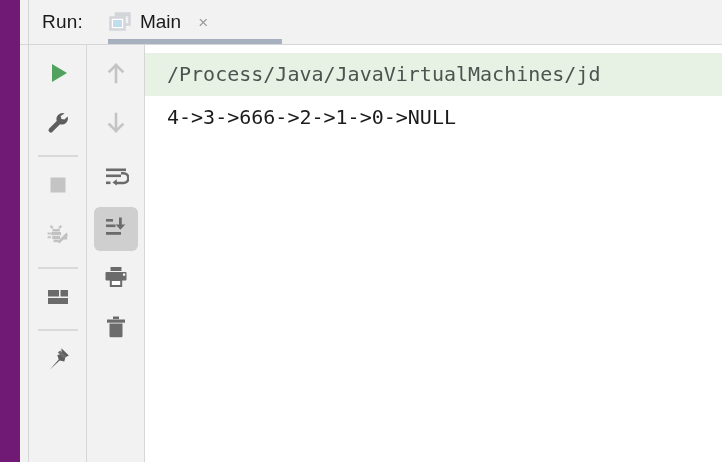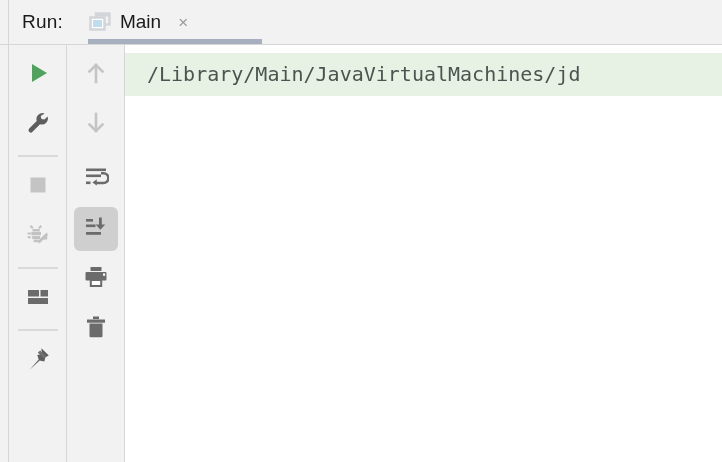--- a/index.html
+++ b/index.html
@@ -14,20 +14,21 @@
     overflow: hidden;
     position: relative;
   }
 
   #app {
     position: absolute;
     inset: 0;
     display: flex;
     flex-direction: column;
     background: #701a75;
+    padding-left: 20px;
   }
 
   
   .tabbar {
     position: relative;
     height: 45px;
     min-height: 45px;
     background: #f2f2f2;
     display: flex;
     align-items: center;
@@ -330,18 +331,19 @@
           <svg width="26" height="26" viewBox="0 0 26 26">
             <rect x="10" y="2.5" width="6" height="2.6" fill="#6b6b6b"></rect>
             <rect x="4" y="5.5" width="18" height="3.2" fill="#6b6b6b"></rect>
             <path d="M6.5 9.5h13v12.5a1.2 1.2 0 0 1-1.2 1.2H7.7a1.2 1.2 0 0 1-1.2-1.2z" fill="#6b6b6b"></path>
           </svg>
         </span>
       </div>
     </div>
 
     <div class="console">
-      <div class="cline cmd">/Library/Main/JavaVirtualMachines/jd</div>
+      <div class="cline cmd">/Process/Java/JavaVirtualMachines/jd</div>
+      <div class="cline">4-&gt;3-&gt;666-&gt;2-&gt;1-&gt;0-&gt;NULL</div>
       <div class="cline blank"></div>
     </div>
 
   </div>
 </div>
 
 </body></html>

